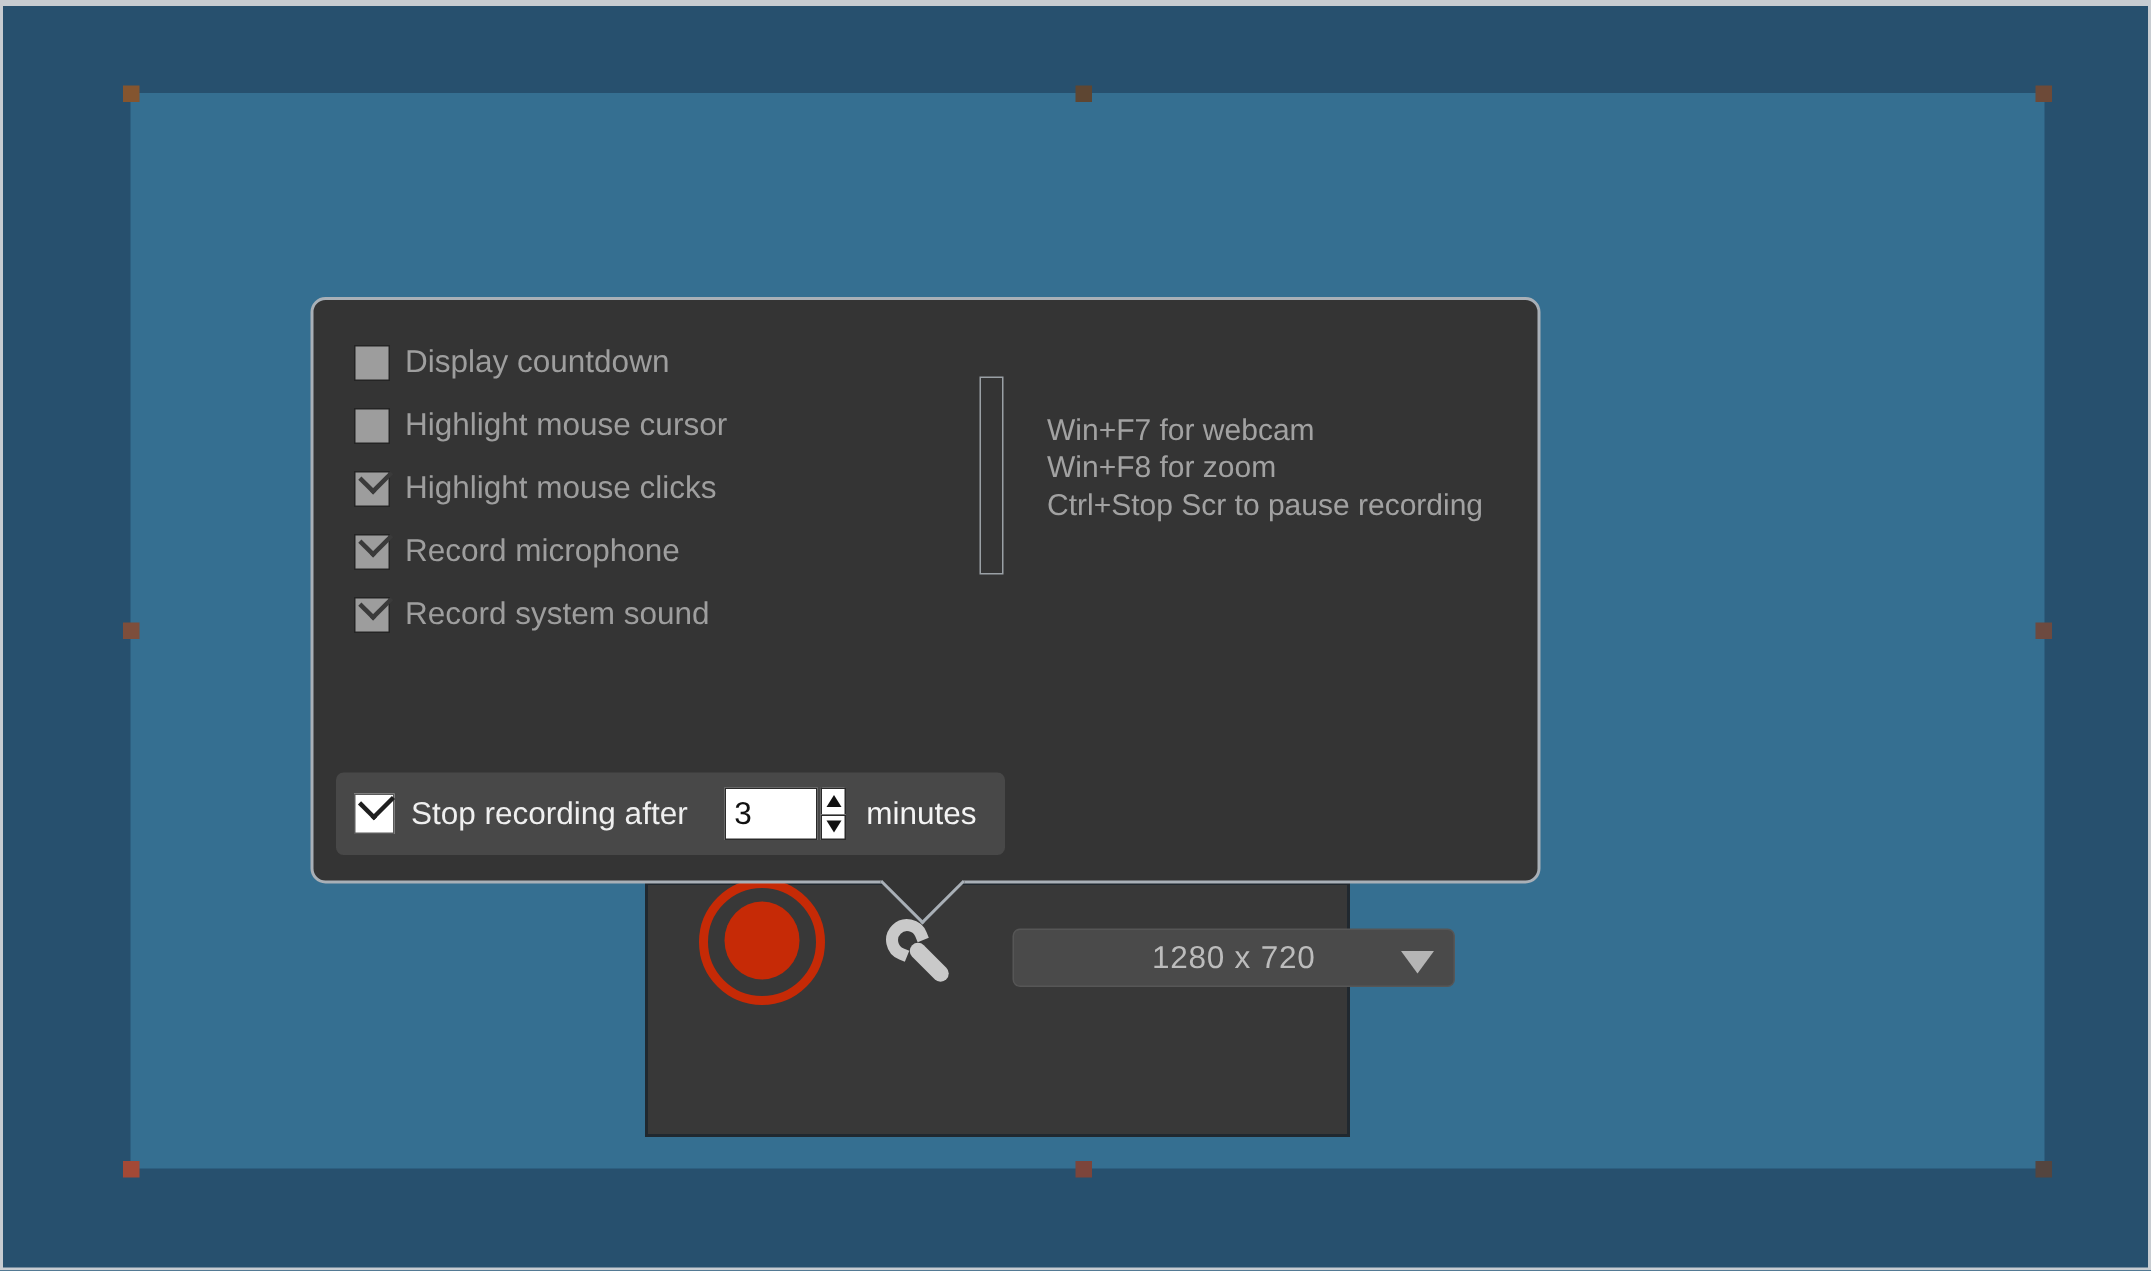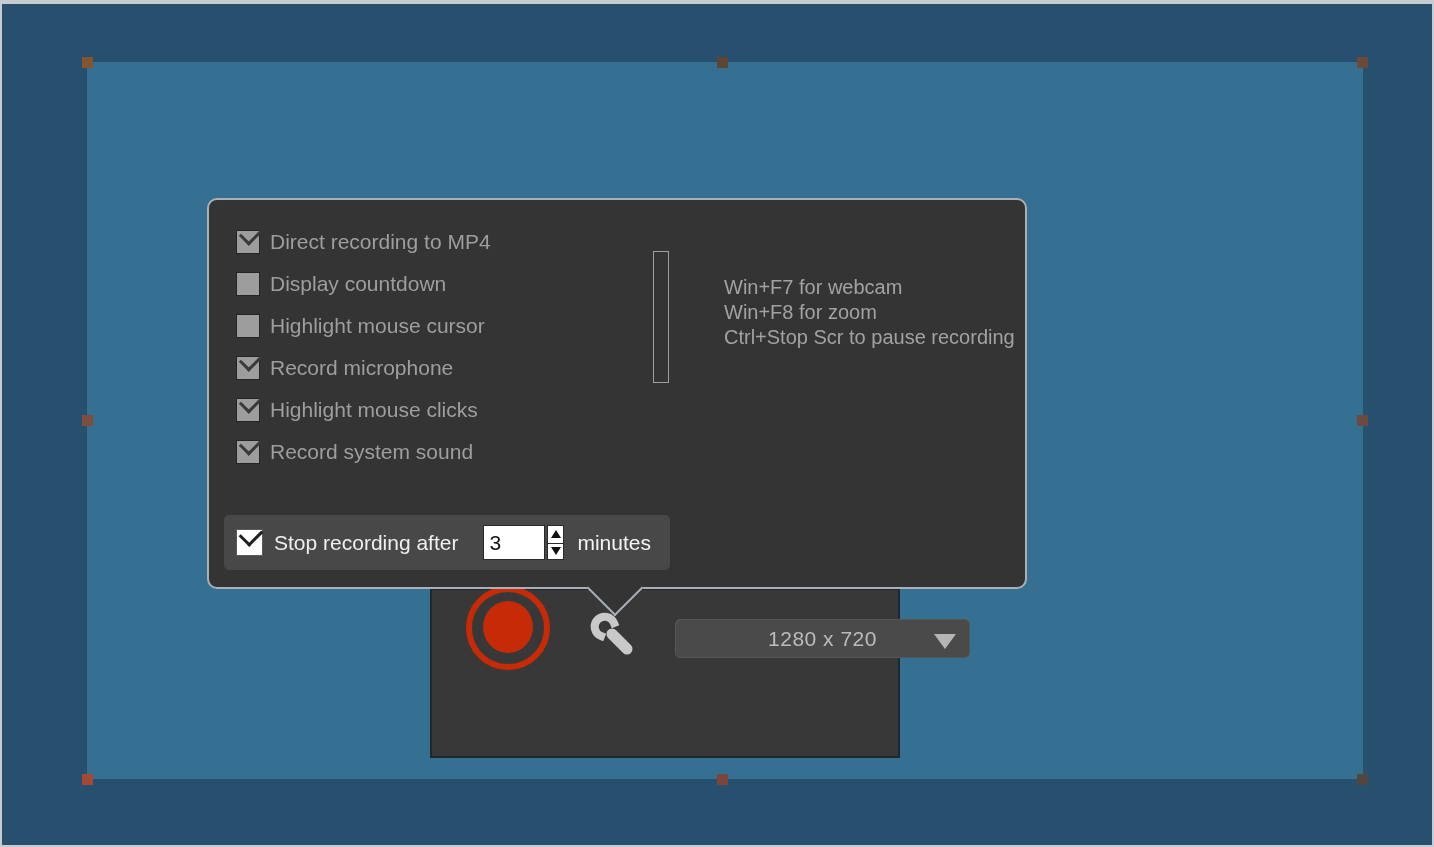--- a/index.html
+++ b/index.html
@@ -85,21 +85,21 @@
     width: 16px; height: 11px;
     border-left: 3px solid #3a3a3a; border-bottom: 3px solid #3a3a3a;
     transform: rotate(-45deg);
   }
   .opt-label { margin-left: 10px; font-size: 21px; color: #9e9e9e; }
 
   .divider-outline {
     position: absolute; left: 444px; top: 51px; width: 16px; height: 132px;
     border: 1px solid #9aa0a5;
   }
-  .hotkeys { position: absolute; left: 489px; top: 75px; margin-left: 26px; }
+  .hotkeys { position: absolute; left: 489px; top: 75px; }
   .hotkey-line { font-size: 20px; color: #a2a2a2; line-height: 25px; }
 
   .stop-strip {
     position: absolute; left: 15px; top: 315px; width: 446px; height: 55px;
     background: #484848; border-radius: 5px;
     display: flex; align-items: center; padding-left: 12px;
   }
   .cb-white {
     position: relative; width: 27px; height: 27px; background: #ffffff;
     border: 1px solid #5a5a5a; flex: 0 0 auto; cursor: pointer;
@@ -156,38 +156,34 @@
     <span class="dropdown-label">1280 x 720</span>
     <span class="dropdown-arrow"></span>
   </div>
 </div>
 
 <div class="panel">
   <div class="panel-tail"></div>
 
   <div class="options">
     <div class="opt-row">
-      <span class="cb checked"></span>
-      <span class="opt-label">Direct recording to MP4</span>
-    </div>
-    <div class="opt-row">
       <span class="cb"></span>
       <span class="opt-label">Display countdown</span>
     </div>
     <div class="opt-row">
       <span class="cb"></span>
       <span class="opt-label">Highlight mouse cursor</span>
     </div>
     <div class="opt-row">
       <span class="cb checked"></span>
+      <span class="opt-label">Highlight mouse clicks</span>
+    </div>
+    <div class="opt-row">
+      <span class="cb checked"></span>
       <span class="opt-label">Record microphone</span>
-    </div>
-    <div class="opt-row">
-      <span class="cb checked"></span>
-      <span class="opt-label">Highlight mouse clicks</span>
     </div>
     <div class="opt-row">
       <span class="cb checked"></span>
       <span class="opt-label">Record system sound</span>
     </div>
   </div>
 
   <div class="divider-outline"></div>
 
   <div class="hotkeys">

